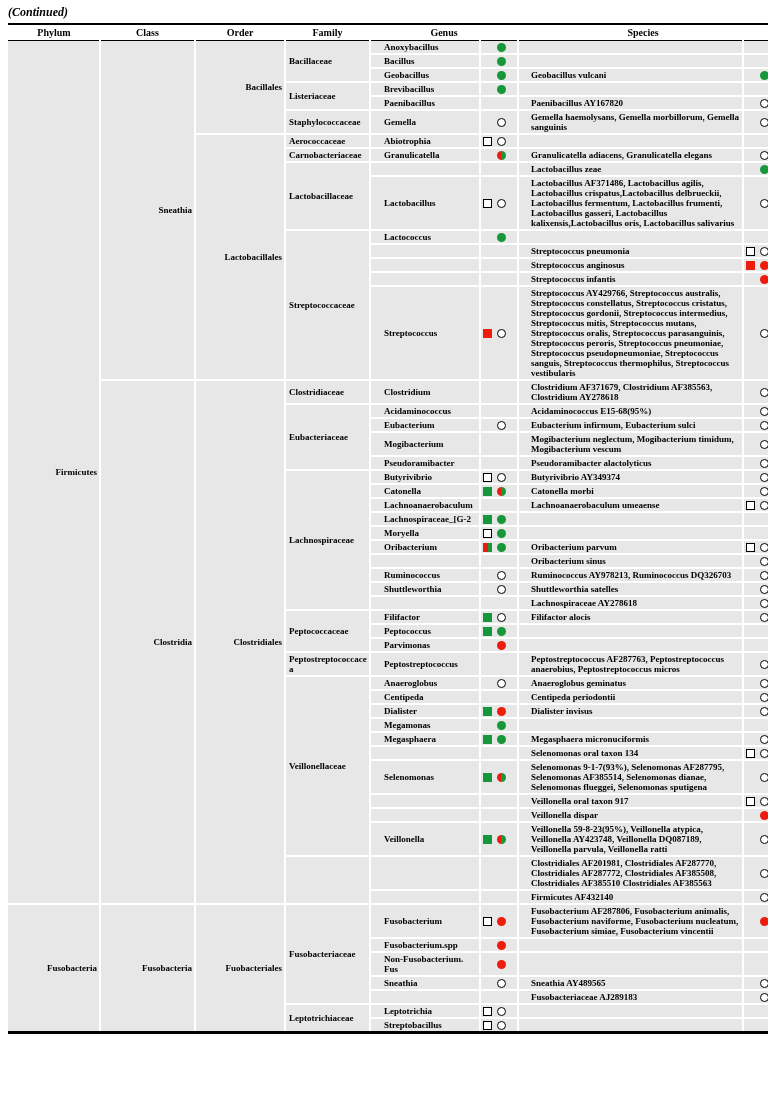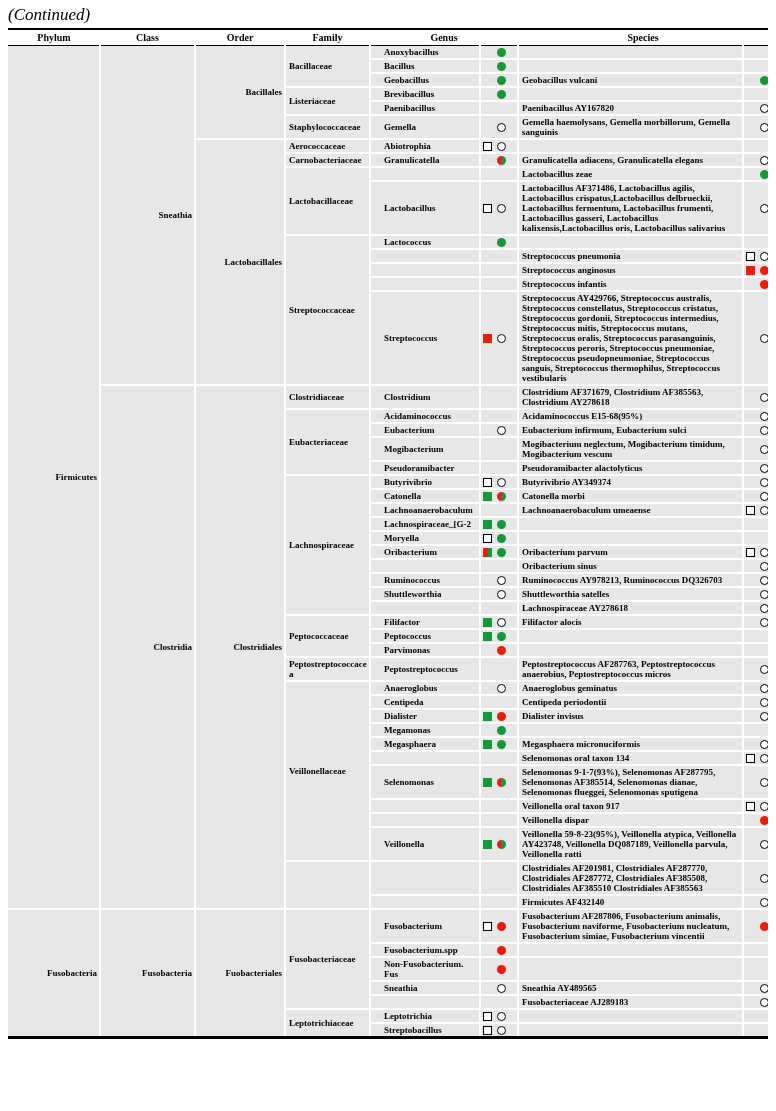--- a/index.html
+++ b/index.html
@@ -1,32 +1,32 @@
 <!DOCTYPE html>
 <html style="--green: #169739; --red: #ee1c0c; --rowbg: #e8e7e7;"><head>
 <meta charset="utf-8">
 <style>
   *{box-sizing:border-box;}
   html,body{margin:0;padding:0;}
   body{width:776px;min-height:1111px;background:#fff;color:#000;
        font-family:"Liberation Serif","DejaVu Serif",serif;}
   .page{padding:3px 8px 8px 8px;}
-  .continued{font-weight:normal;font-style:italic;font-size:17px;margin:2px 0 3px 0;}
+  .continued{font-weight:bold;font-style:italic;font-size:12px;margin:2px 0 3px 0;}
   table{border-collapse:collapse;width:760px;table-layout:fixed;
         border-top:2px solid #000;border-bottom:3px solid #000;}
   thead th{font-size:10px;font-weight:bold;padding:2px 1px;
            border-bottom:1.5px solid #000;background:#fff;text-align:center;}
   td{background:var(--rowbg,#e8e7e7);border-right:2px solid #fff;border-bottom:2px solid #fff;
      font-size:9px;line-height:10px;font-weight:bold;padding:1px 2px;
      vertical-align:middle;word-wrap:break-word;overflow:hidden;}
   tr td:last-child{border-right:none;}
   .grp{text-align:right;}
   .grp.family{text-align:left;padding-left:3px;margin-top:35px;}
   .genus{padding-left:13px;}
-  .sp{padding-left:3px;}
+  .sp{padding-left:12px;}
   .mkcell{padding:0 1px;}
   .slots{display:flex;gap:4px;align-items:center;}
   .slot{width:10px;height:10px;display:flex;align-items:center;justify-content:center;flex:0 0 10px;}
   .mk{display:inline-block;width:9px;height:9px;}
   .gc,.rc,.oc,.sc{border-radius:50%;}
   .gc,.gs{background:var(--green,#169739);}
   .rc,.rs{background:var(--red,#ee1c0c);}
   .oc,.os{background:#fff;border:1px solid #000;}
   .sc,.ss{background:linear-gradient(90deg,var(--red,#ee1c0c) 0 50%,var(--green,#169739) 50% 100%);}
 </style>

